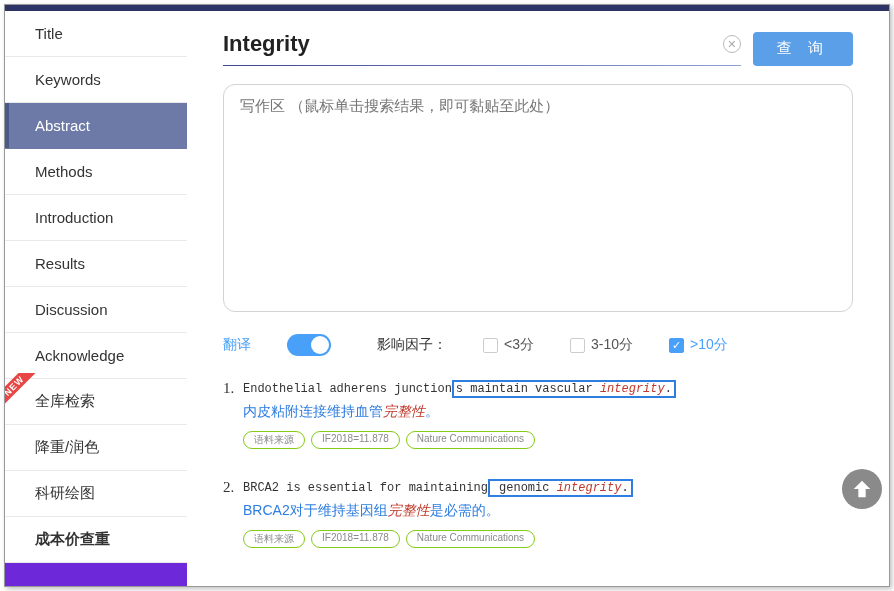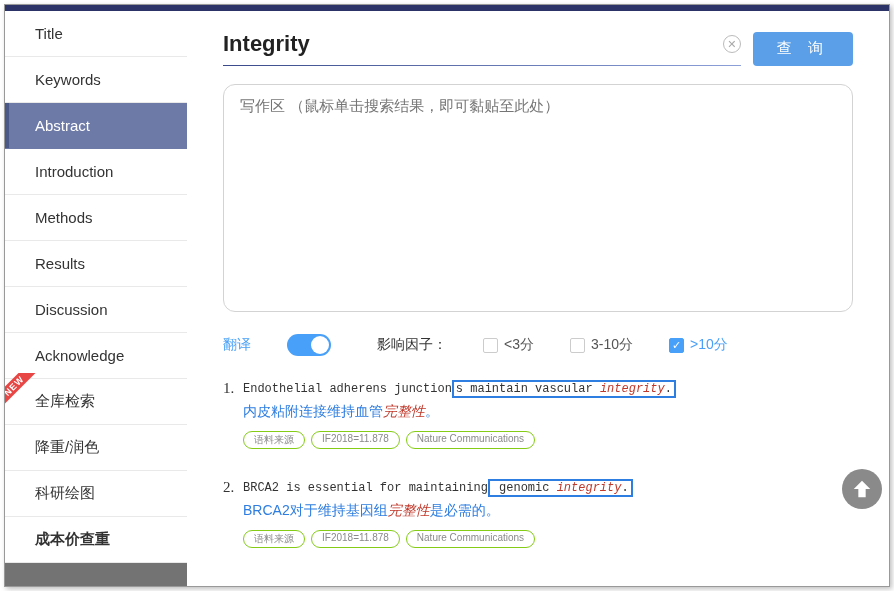--- a/index.html
+++ b/index.html
@@ -3,21 +3,21 @@
 <meta charset="utf-8">
 <style>
 * { margin:0; padding:0; box-sizing:border-box; }
 body { font-family:"Microsoft YaHei","PingFang SC",-apple-system,BlinkMacSystemFont,sans-serif; background:#fff; }
 .frame { width:894px; height:591px; background:#fff; position:relative; overflow:hidden; }
 .frame::before { content:''; position:absolute; inset:4px; border:1px solid #999; pointer-events:none; z-index:10; }
 .frame::after { content:''; position:absolute; inset:4px; box-shadow:2px 2px 5px rgba(0,0,0,0.25); pointer-events:none; z-index:9; }
 .inner { position:absolute; top:5px; left:5px; right:5px; bottom:5px; display:flex; flex-direction:column; }
 .topbar { height:6px; background:#2c3366; }
 .body { display:flex; flex:1; overflow:hidden; }
-.sidebar { width:182px; background:#737373; position:relative;text-align:right; }
+.sidebar { width:182px; background:#6d28d9; position:relative;text-align:right; }
 .side-item { height:46px; display:flex; align-items:center; padding-left:30px; font-size:15px; color:#333; border-bottom:1px solid #e9e9e9; cursor:pointer; background:#fff; position:relative; }
 .side-item.active { background:#6d7aa8; color:#fff; border-bottom-color:#6d7aa8; }
 .side-item.active::before { content:''; position:absolute; left:0; top:0; bottom:0; width:4px; background:#4b5988; }
 .side-item.bold { font-weight:bold; }
 .new-badge { position:absolute; left:-6px; top:-6px; width:40px; height:40px; overflow:hidden; pointer-events:none; }
 .new-badge span { position:absolute; background:#e84545; color:#fff; font-size:9px; font-weight:bold; letter-spacing:1px; padding:1px 20px; transform:rotate(-45deg); top:7px; left:-17px; }
 .main { flex:1; padding:20px 36px 0 36px; overflow:hidden; position:relative; }
 .search-row { display:flex; align-items:center; gap:12px; margin-bottom:18px; }
 .search-box { flex:1; display:flex; align-items:center; border-bottom:1px solid; border-image:linear-gradient(to right,#3a4a8a,#8da0d8) 1; padding-bottom:8px; position:relative; }
 .search-text { flex:1; font-size:22px; font-weight:600; color:#222; border:none; outline:none; background:transparent; }
@@ -60,24 +60,24 @@
 <div class="side-item">
             <span>Title</span>
           </div>
 <div class="side-item">
             <span>Keywords</span>
           </div>
 <div class="side-item active">
             <span>Abstract</span>
           </div>
 <div class="side-item">
-            <span>Introduction</span>
+            <span>Methods</span>
           </div>
 <div class="side-item">
-            <span>Methods</span>
+            <span>Introduction</span>
           </div>
 <div class="side-item">
             <span>Results</span>
           </div>
 <div class="side-item">
             <span>Discussion</span>
           </div>
 <div class="side-item">
             <span>Acknowledge</span>
           </div>

